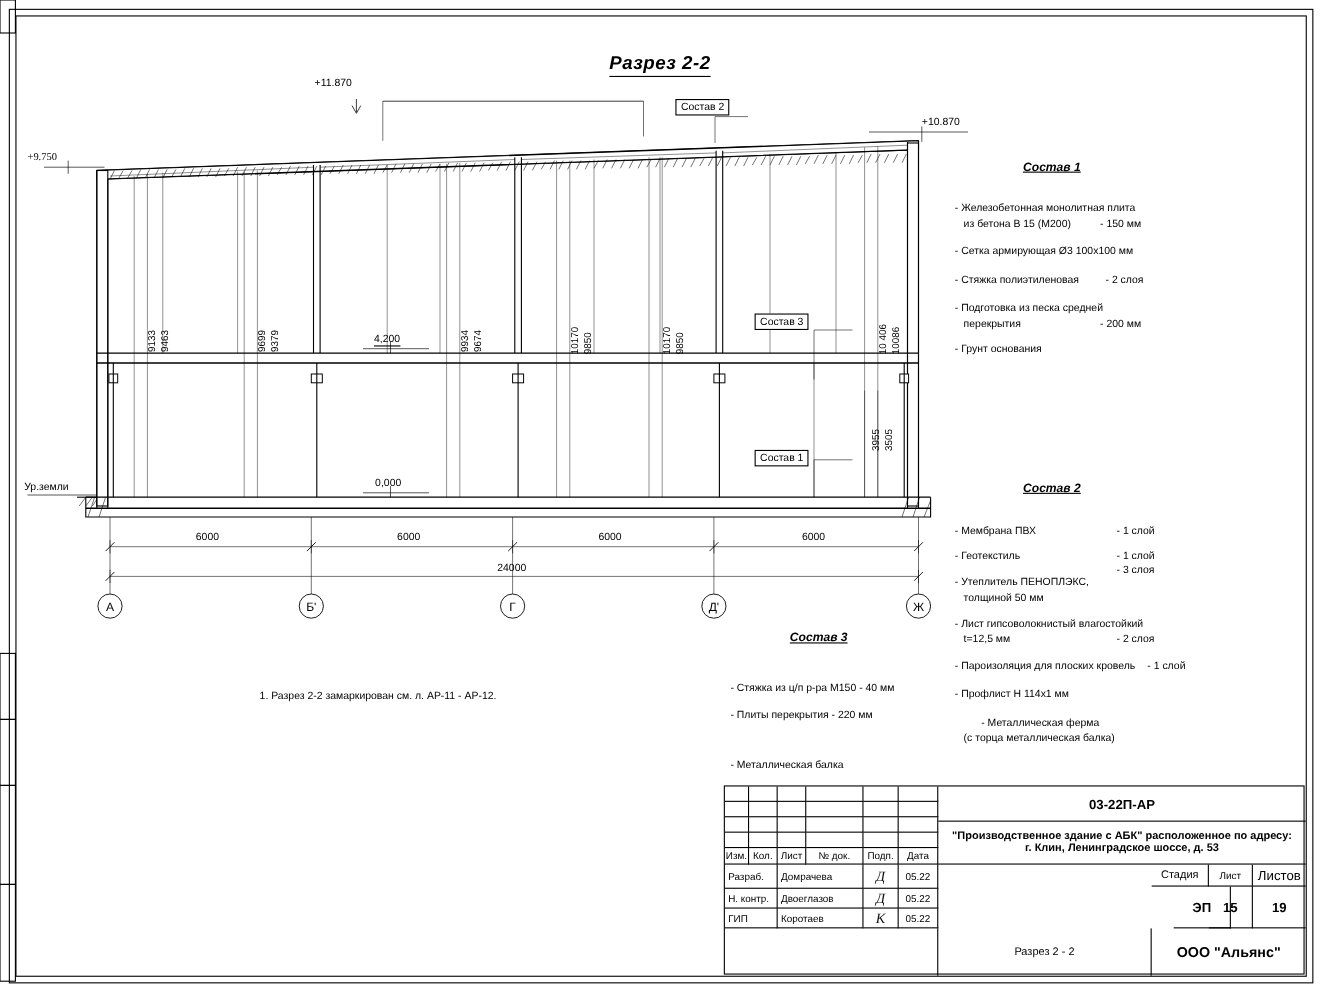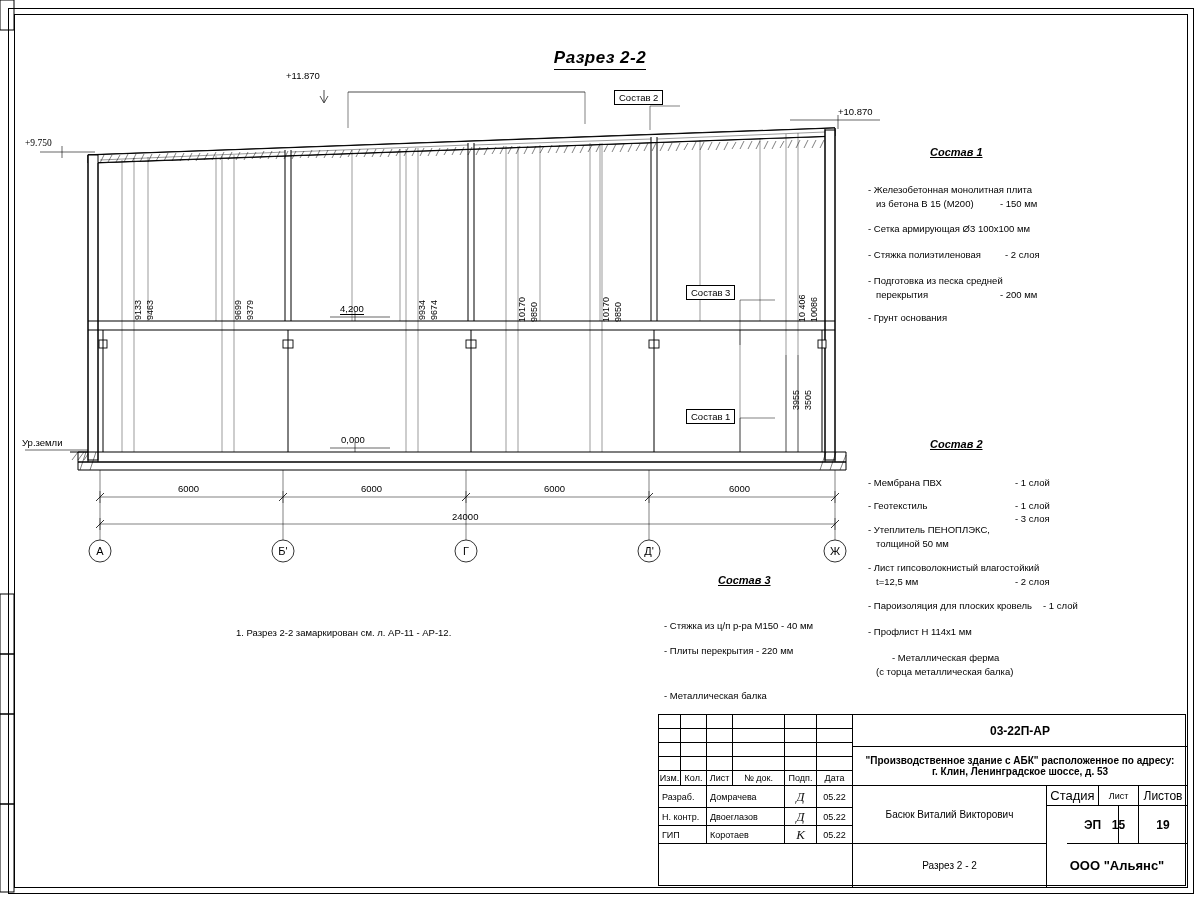--- a/index.html
+++ b/index.html
@@ -301,23 +301,22 @@
 
     <div class="cell" style="left:0;top:129px;width:194px;height:43px;border-bottom:none;"></div>
 
     <div class="cell b big" style="left:194px;top:0;width:334px;height:32px;border-right:none;">03-22П-АР</div>
 
     <div class="cell" style="left:194px;top:32px;width:334px;height:39px;border-right:none;flex-direction:column;font-size:10px;">
       <span class="b">"Производственное здание с АБК" расположенное по адресу:</span>
       <span class="b">г. Клин, Ленинградское шоссе, д. 53</span>
     </div>
 
-    <div class="cell" style="left:194px;top:71px;width:194px;height:58px;font-size:10px;">Басюк Виталий Викторович</div>
-
-    <div class="cell" style="left:388px;top:71px;width:52px;height:20px;font-size:13px;">Стадия</div>
+
+    <div class="cell" style="left:388px;top:71px;width:52px;height:20px;font-size:10px;">Стадия</div>
     <div class="cell" style="left:440px;top:71px;width:40px;height:20px;font-size:9px;">Лист</div>
     <div class="cell" style="left:480px;top:71px;width:48px;height:20px;font-size:12px;border-right:none;">Листов</div>
 
     <div class="cell b" style="left:408px;top:91px;width:52px;height:38px;font-size:12px;">ЭП</div>
     <div class="cell b" style="left:440px;top:91px;width:40px;height:38px;font-size:12px;">15</div>
     <div class="cell b" style="left:480px;top:91px;width:48px;height:38px;font-size:12px;border-right:none;">19</div>
 
     <div class="cell" style="left:194px;top:129px;width:194px;height:43px;font-size:10px;border-bottom:none;">Разрез 2 - 2</div>
     <div class="cell b" style="left:388px;top:129px;width:140px;height:43px;font-size:13px;border-right:none;border-bottom:none;">ООО "Альянс"</div>
   </div>

